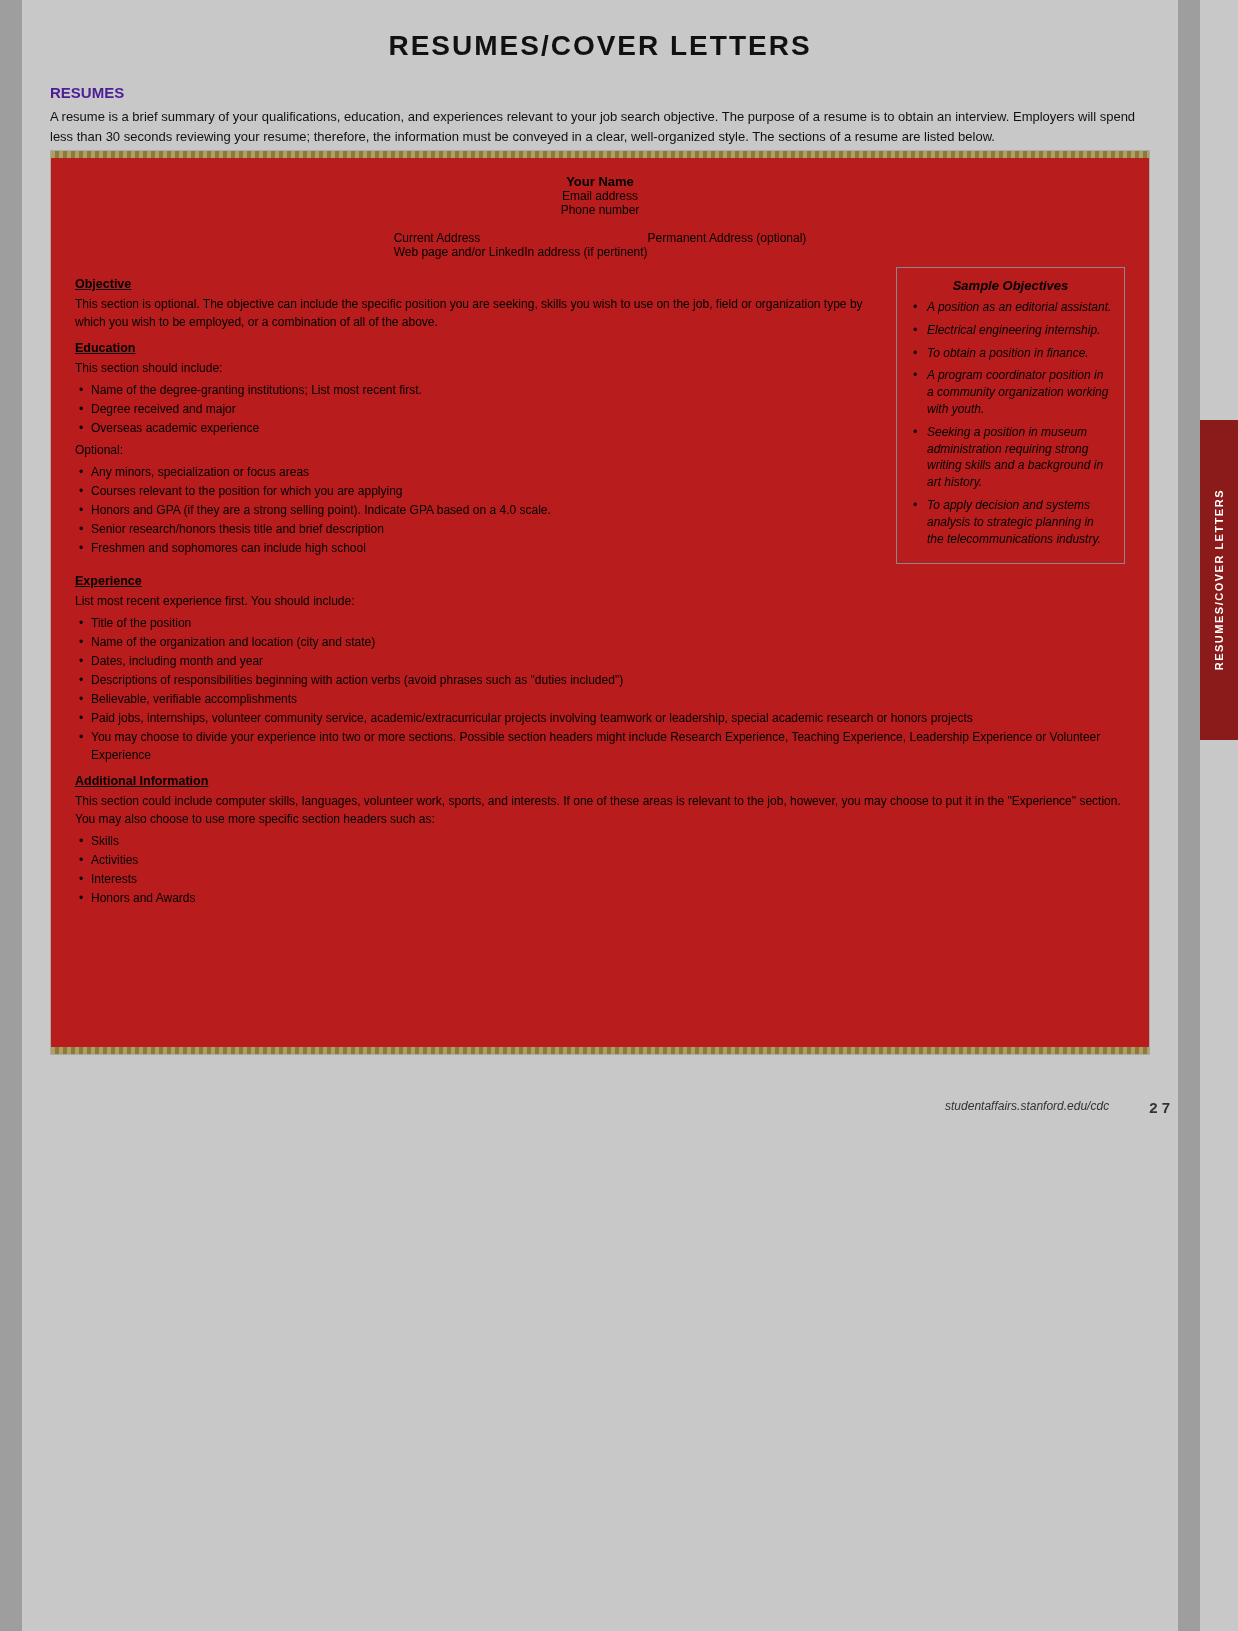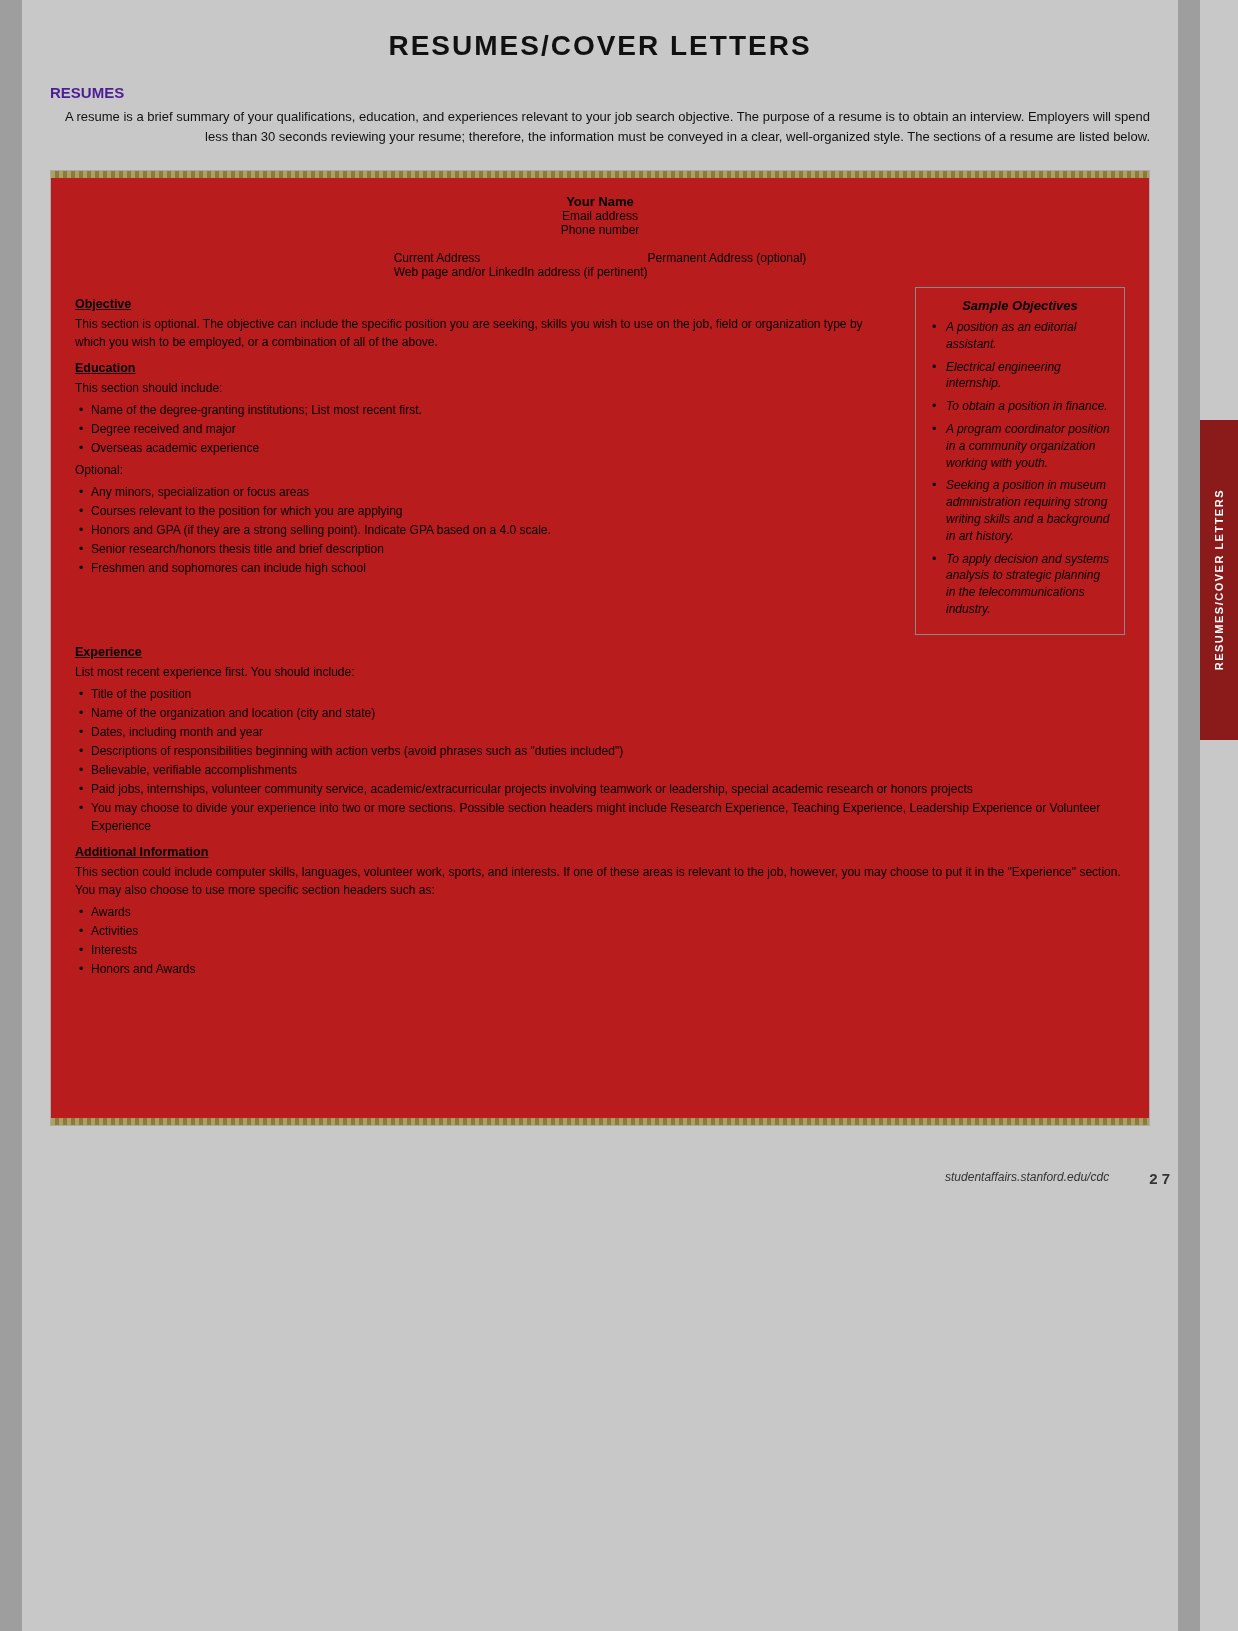--- a/index.html
+++ b/index.html
@@ -79,23 +79,22 @@
       font-size: 15px;
       font-weight: 900;
       font-family: Arial, sans-serif;
       margin-bottom: 6px;
       color: #4c1d95;
     }
     .intro-text {
       font-size: 13px;
       font-family: Arial, sans-serif;
       line-height: 1.5;
-      margin-bottom: 24px;
+      margin-bottom: 4px;
       color: #111;
-      text-align: right;
     }
     
     .resume-box {
       background: #b91c1c;
       border: 1px solid #aaa;
       margin-bottom: 16px;
       padding: 20px 24px 24px 24px;
       position: relative;
     }
     
@@ -144,21 +143,21 @@
     }
     .resume-cols {
       display: flex;
       gap: 24px;
     }
     .resume-left-col {
       flex: 1;
       min-width: 0;
     }
     .resume-right-col {
-      width: 210px;
+      width: 229px;
       flex-shrink: 0;
     }
     .sample-objectives-box {
       border: 1.5px solid #888;
       padding: 10px 12px;
       font-size: 12px;
       font-family: Arial, sans-serif;
       font-style: italic;
     }
     .sample-objectives-title {
@@ -306,21 +305,21 @@
         <li>Dates, including month and year</li>
         <li>Descriptions of responsibilities beginning with action verbs (avoid phrases such as "duties included")</li>
         <li>Believable, verifiable accomplishments</li>
         <li>Paid jobs, internships, volunteer community service, academic/extracurricular projects involving teamwork or leadership, special academic research or honors projects</li>
         <li>You may choose to divide your experience into two or more sections. Possible section headers might include Research Experience, Teaching Experience, Leadership Experience or Volunteer Experience</li>
       </ul>
 
       <div class="resume-section-title">Additional Information</div>
       <div class="resume-body-text">This section could include computer skills, languages, volunteer work, sports, and interests. If one of these areas is relevant to the job, however, you may choose to put it in the "Experience" section. You may also choose to use more specific section headers such as:</div>
       <ul class="bullet-list">
-        <li>Awards</li>
+        <li>Skills</li>
         <li>Activities</li>
         <li>Interests</li>
         <li>Honors and Awards</li>
       </ul>
 
       <div style="height: 120px;"></div>
       <div class="resume-box-bottom-border"></div>
     </div>
   </div>
 

